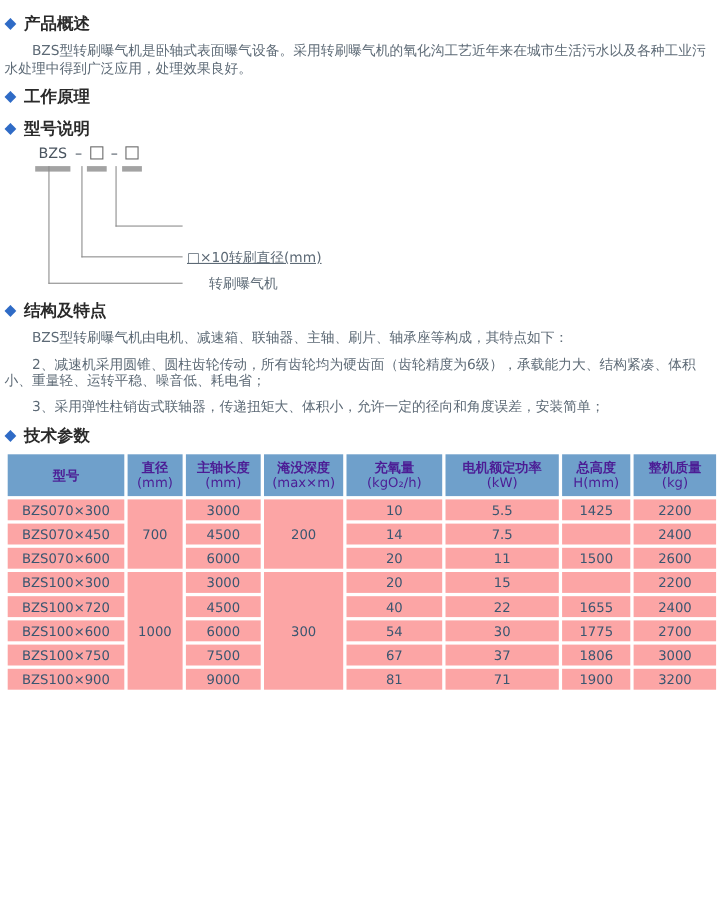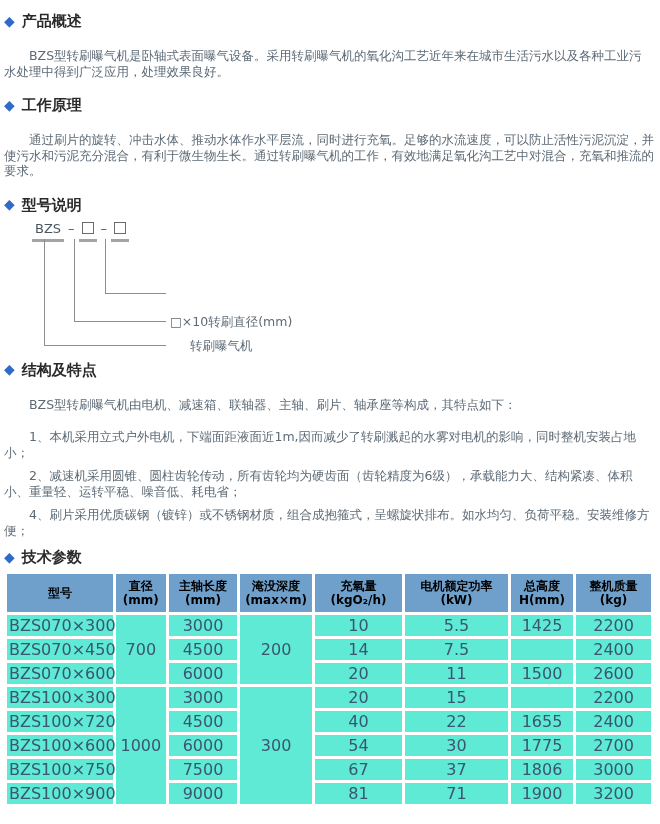--- a/index.html
+++ b/index.html
@@ -10,69 +10,68 @@
     background:#fff;
   }
   .section-title{
     display:flex;align-items:center;gap:7px;
     font-size:15px;font-weight:bold;color:#2a2a2a;
     margin:10px 0 4px;line-height:19px;
   }
   .diamond{color:#2f6bc6;font-size:14px;line-height:1;transform:translateY(-1px);}
   .para{
     font-size:12.5px;line-height:15.5px;color:#5d6a76;
-    text-indent:2em;margin:17px 0;
+    text-indent:2em;margin:7px 0;
   }
   .feature-item{margin:8px 0;}
   
   .model-diagram{position:relative;height:132px;margin:2px 0 0;}
   .formula{position:absolute;left:28px;top:2px;font-size:13px;color:#4a5560;white-space:nowrap;}
-  .useg{display:inline-block;border-bottom:3px solid #a3a3a3;padding:0 3px 3px;}
+  .useg{display:inline-block;border-bottom:5px solid #a3a3a3;padding:0 3px 3px;}
   .sq{display:inline-block;width:10px;height:10px;border:1.5px solid #6b6b6b;vertical-align:-1px;background:#fff;}
   .dash{margin:0 4px;color:#4a5560;}
   .conn{position:absolute;border-left:1px solid #8d8d8d;border-bottom:1px solid #8d8d8d;}
   .conn-machine{left:40px;top:20px;width:121px;height:106px;}
   .conn-diameter{left:70px;top:20px;width:91px;height:82px;}
   .conn-shaft{left:101px;top:20px;width:60px;height:54px;}
   .diag-label{position:absolute;font-size:12.5px;color:#5d6a76;line-height:15px;white-space:nowrap;}
   .lbl-shaft{left:166px;top:67px;}
-  .lbl-diameter{left:166px;top:95px;}
+  .lbl-diameter{left:166px;top:95px;text-decoration:underline;}
   .lbl-machine{left:164px;top:119px;margin-left:22px;}
   
   .spec-table{
     width:100%;border-collapse:separate;border-spacing:3px;
     table-layout:fixed;margin-top:4px;
   }
   .spec-table th{
-    background:#6fa0cb;color:#000000;font-weight:bold;
+    background:#6fa0cb;color:#4c1d95;font-weight:bold;
     font-size:12px;line-height:14px;height:34px;padding:2px 1px;
     text-align:center;
   }
   .spec-table td{
-    background:#5eead4;color:#3a5670;font-size:16px;
+    background:#fca5a5;color:#3a5670;font-size:12px;
     height:17px;padding:1px 2px;text-align:center;white-space:nowrap;margin-left:16px;
   }
-  .hdr-sub{font-weight:bold;}
+  .hdr-sub{font-weight:normal;}
 </style>
 </head>
 <body>
 
 <div class="page">
 
   <div class="section-title">
     <span class="diamond">◆</span>
     <span>产品概述</span>
   </div>
   <p class="para">BZS型转刷曝气机是卧轴式表面曝气设备。采用转刷曝气机的氧化沟工艺近年来在城市生活污水以及各种工业污水处理中得到广泛应用，处理效果良好。</p>
 
   <div class="section-title">
     <span class="diamond">◆</span>
     <span>工作原理</span>
   </div>
-  <p class="para">通过刷片的旋转、冲击水体、推动水体作水平层流，同时进行充氧。足够的水流速度，可以防止活性污泥沉淀，并使污水和污泥充分混合，有利于微生物生长。通过转刷曝气机的工作，有效地满足氧化沟工艺中对混合，充氧和推流的要求。</p>
 
   <div class="section-title">
     <span class="diamond">◆</span>
     <span>型号说明</span>
   </div>
 
   <div class="model-diagram">
     <div class="formula">
       <span class="useg">BZS</span><span class="dash">–</span><span class="useg"><span class="sq"></span></span><span class="dash">–</span><span class="useg"><span class="sq"></span></span>
     </div>
@@ -81,23 +80,22 @@
     <div class="conn conn-shaft"></div>
     <div class="diag-label lbl-diameter">□×10转刷直径(mm)</div>
     <div class="diag-label lbl-machine">转刷曝气机</div>
   </div>
 
   <div class="section-title">
     <span class="diamond">◆</span>
     <span>结构及特点</span>
   </div>
   <p class="para">BZS型转刷曝气机由电机、减速箱、联轴器、主轴、刷片、轴承座等构成，其特点如下：</p>
-  <p class="para feature-item">1、本机采用立式户外电机，下端面距液面近1m,因而减少了转刷溅起的水雾对电机的影响，同时整机安装占地小；</p>
   <p class="para feature-item">2、减速机采用圆锥、圆柱齿轮传动，所有齿轮均为硬齿面（齿轮精度为6级），承载能力大、结构紧凑、体积小、重量轻、运转平稳、噪音低、耗电省；</p>
-  <p class="para feature-item">4、刷片采用优质碳钢（镀锌）或不锈钢材质，组合成抱箍式，呈螺旋状排布。如水均匀、负荷平稳。安装维修方便；</p>
+  <p class="para feature-item">3、采用弹性柱销齿式联轴器，传递扭矩大、体积小，允许一定的径向和角度误差，安装简单；</p>
 
   <div class="section-title">
     <span class="diamond">◆</span>
     <span>技术参数</span>
   </div>
 
   <table class="spec-table">
     <colgroup>
       <col style="width:17%">
         <col style="width:8%">

